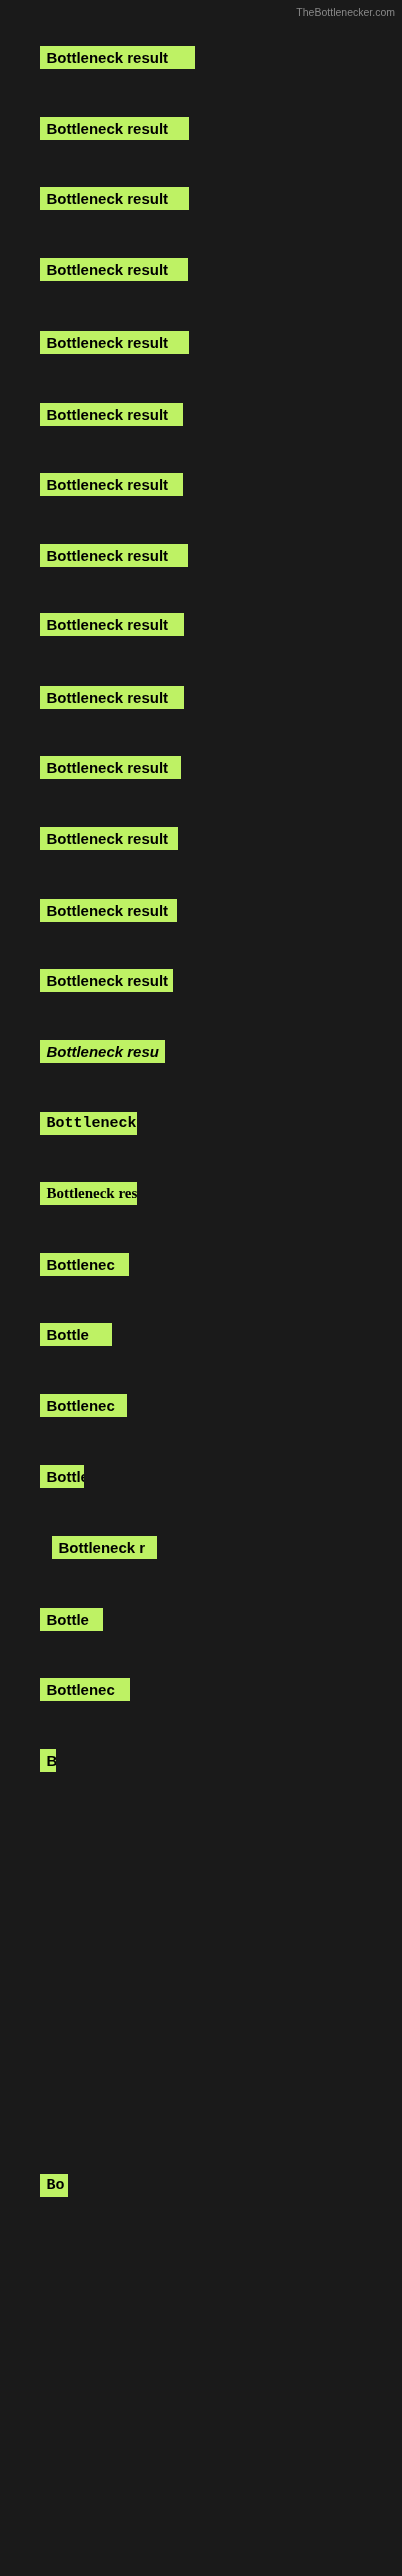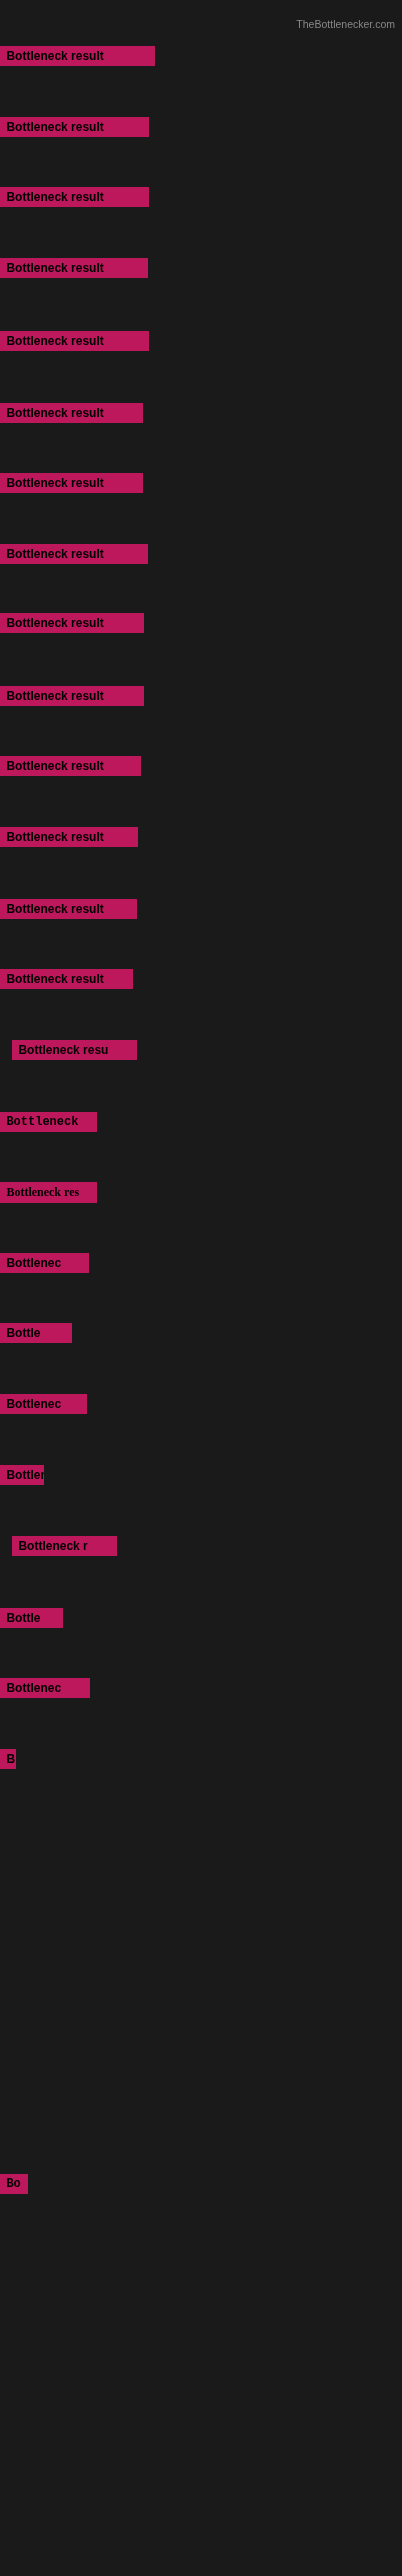--- a/index.html
+++ b/index.html
@@ -16,38 +16,39 @@
       position: relative;
       overflow-x: hidden;
     }
 
     .site-title {
       text-align: center;
       color: #888;
       font-size: 10.5px;
       padding: 6.4px 8px 3.2px 0;
       position: absolute;
-      top: 12px;
+      top: 0;
       right: 0;
     }
 
     .bottleneck-container {
       position: absolute;
       left: 0;
     }
 
     .bottleneck-label {
-      background-color: #be185d;
+      background-color: #bef264;
       color: #000;
-      font-size: 12px;
+      font-size: 15px;
       font-weight: bold;
       padding: 3.2px 6.4px;
       display: inline-block;
       white-space: nowrap;
       overflow: hidden;
+      margin-left: 40px;
     }
   </style>
 </head>
 <body>
 
 <div class="site-title">TheBottlenecker.com</div>
 
 <div id="items-container">
     <div class="bottleneck-container" style="top: 46px; left: 0px;"><div class="bottleneck-label" style="width: 155px; max-width: 155px;">Bottleneck result</div></div>
     <div class="bottleneck-container" style="top: 117px; left: 0px;"><div class="bottleneck-label" style="width: 149px; max-width: 149px;">Bottleneck result</div></div>
@@ -56,21 +57,21 @@
     <div class="bottleneck-container" style="top: 331px; left: 0px;"><div class="bottleneck-label" style="width: 149px; max-width: 149px;">Bottleneck result</div></div>
     <div class="bottleneck-container" style="top: 403px; left: 0px;"><div class="bottleneck-label" style="width: 143px; max-width: 143px;">Bottleneck result</div></div>
     <div class="bottleneck-container" style="top: 473px; left: 0px;"><div class="bottleneck-label" style="width: 143px; max-width: 143px;">Bottleneck result</div></div>
     <div class="bottleneck-container" style="top: 544px; left: 0px;"><div class="bottleneck-label" style="width: 148px; max-width: 148px;">Bottleneck result</div></div>
     <div class="bottleneck-container" style="top: 613px; left: 0px;"><div class="bottleneck-label" style="width: 144px; max-width: 144px;">Bottleneck result</div></div>
     <div class="bottleneck-container" style="top: 686px; left: 0px;"><div class="bottleneck-label" style="width: 144px; max-width: 144px;">Bottleneck result</div></div>
     <div class="bottleneck-container" style="top: 756px; left: 0px;"><div class="bottleneck-label" style="width: 141px; max-width: 141px;">Bottleneck result</div></div>
     <div class="bottleneck-container" style="top: 827px; left: 0px;"><div class="bottleneck-label" style="width: 138px; max-width: 138px;">Bottleneck result</div></div>
     <div class="bottleneck-container" style="top: 899px; left: 0px;"><div class="bottleneck-label" style="width: 137px; max-width: 137px;">Bottleneck result</div></div>
     <div class="bottleneck-container" style="top: 969px; left: 0px;"><div class="bottleneck-label" style="width: 133px; max-width: 133px;">Bottleneck result</div></div>
-    <div class="bottleneck-container" style="top: 1040px; left: 12px;"><div class="bottleneck-label" style="width: 125px; max-width: 125px;">Bottleneck resu</div></div>
+    <div class="bottleneck-container" style="top: 1040px; left: 0px; font-style: italic;"><div class="bottleneck-label" style="width: 125px; max-width: 125px;">Bottleneck resu</div></div>
     <div class="bottleneck-container" style="top: 1112px; left: 0px;"><div class="bottleneck-label" style="width: 109px; max-width: 97px; font-family: Liberation Mono, monospace;">Bottleneck</div></div>
     <div class="bottleneck-container" style="top: 1182px; left: 0px;"><div class="bottleneck-label" style="width: 97px; max-width: 117px; font-family: Liberation Serif, serif;">Bottleneck res</div></div>
     <div class="bottleneck-container" style="top: 1253px; left: 0px;"><div class="bottleneck-label" style="width: 89px; max-width: 89px;">Bottlenec</div></div>
     <div class="bottleneck-container" style="top: 1323px; left: 0px;"><div class="bottleneck-label" style="width: 72px; max-width: 72px;">Bottle</div></div>
     <div class="bottleneck-container" style="top: 1394px; left: 0px;"><div class="bottleneck-label" style="width: 87px; max-width: 87px;">Bottlenec</div></div>
     <div class="bottleneck-container" style="top: 1465px; left: 0px;"><div class="bottleneck-label" style="width: 44px; max-width: 68px;">Bottlene</div></div>
     <div class="bottleneck-container" style="top: 1536px; left: 12px;"><div class="bottleneck-label" style="width: 105px; max-width: 105px;">Bottleneck r</div></div>
     <div class="bottleneck-container" style="top: 1608px; left: 0px;"><div class="bottleneck-label" style="width: 63px; max-width: 63px;">Bottle</div></div>
     <div class="bottleneck-container" style="top: 1678px; left: 0px;"><div class="bottleneck-label" style="width: 90px; max-width: 90px;">Bottlenec</div></div>
     <div class="bottleneck-container" style="top: 1749px; left: 0px;"><div class="bottleneck-label" style="width: 16px; max-width: 16px;">B</div></div>

